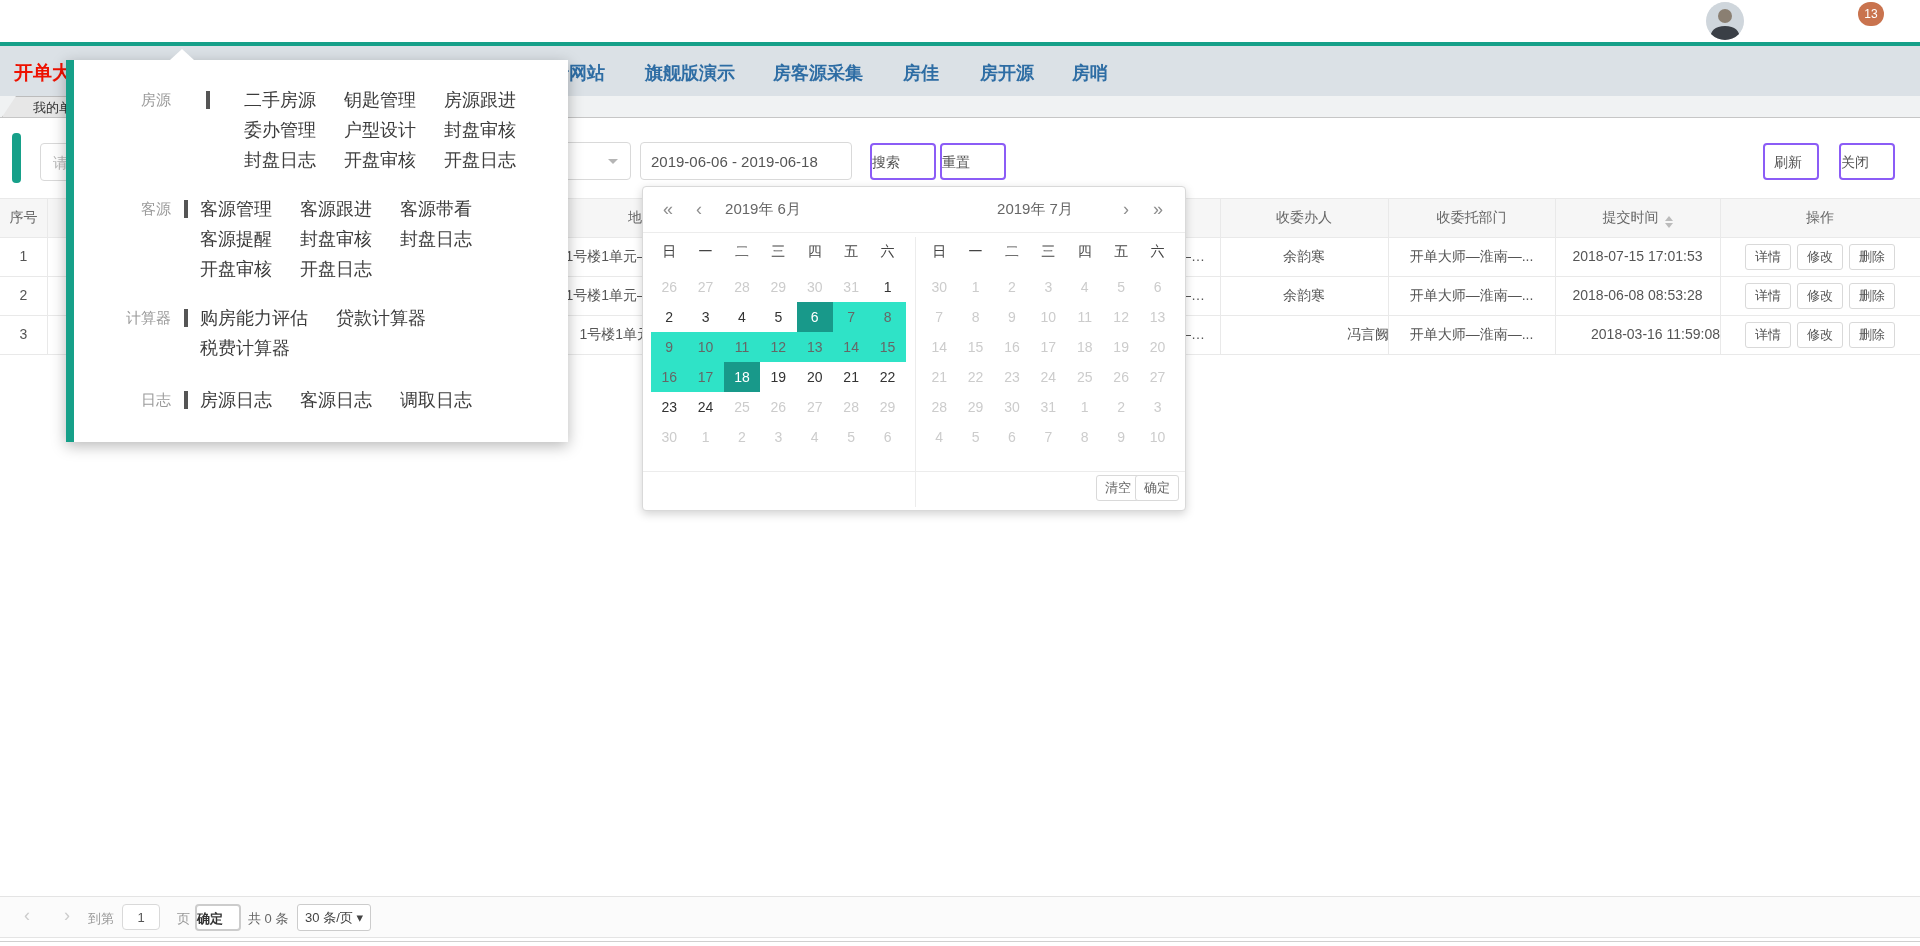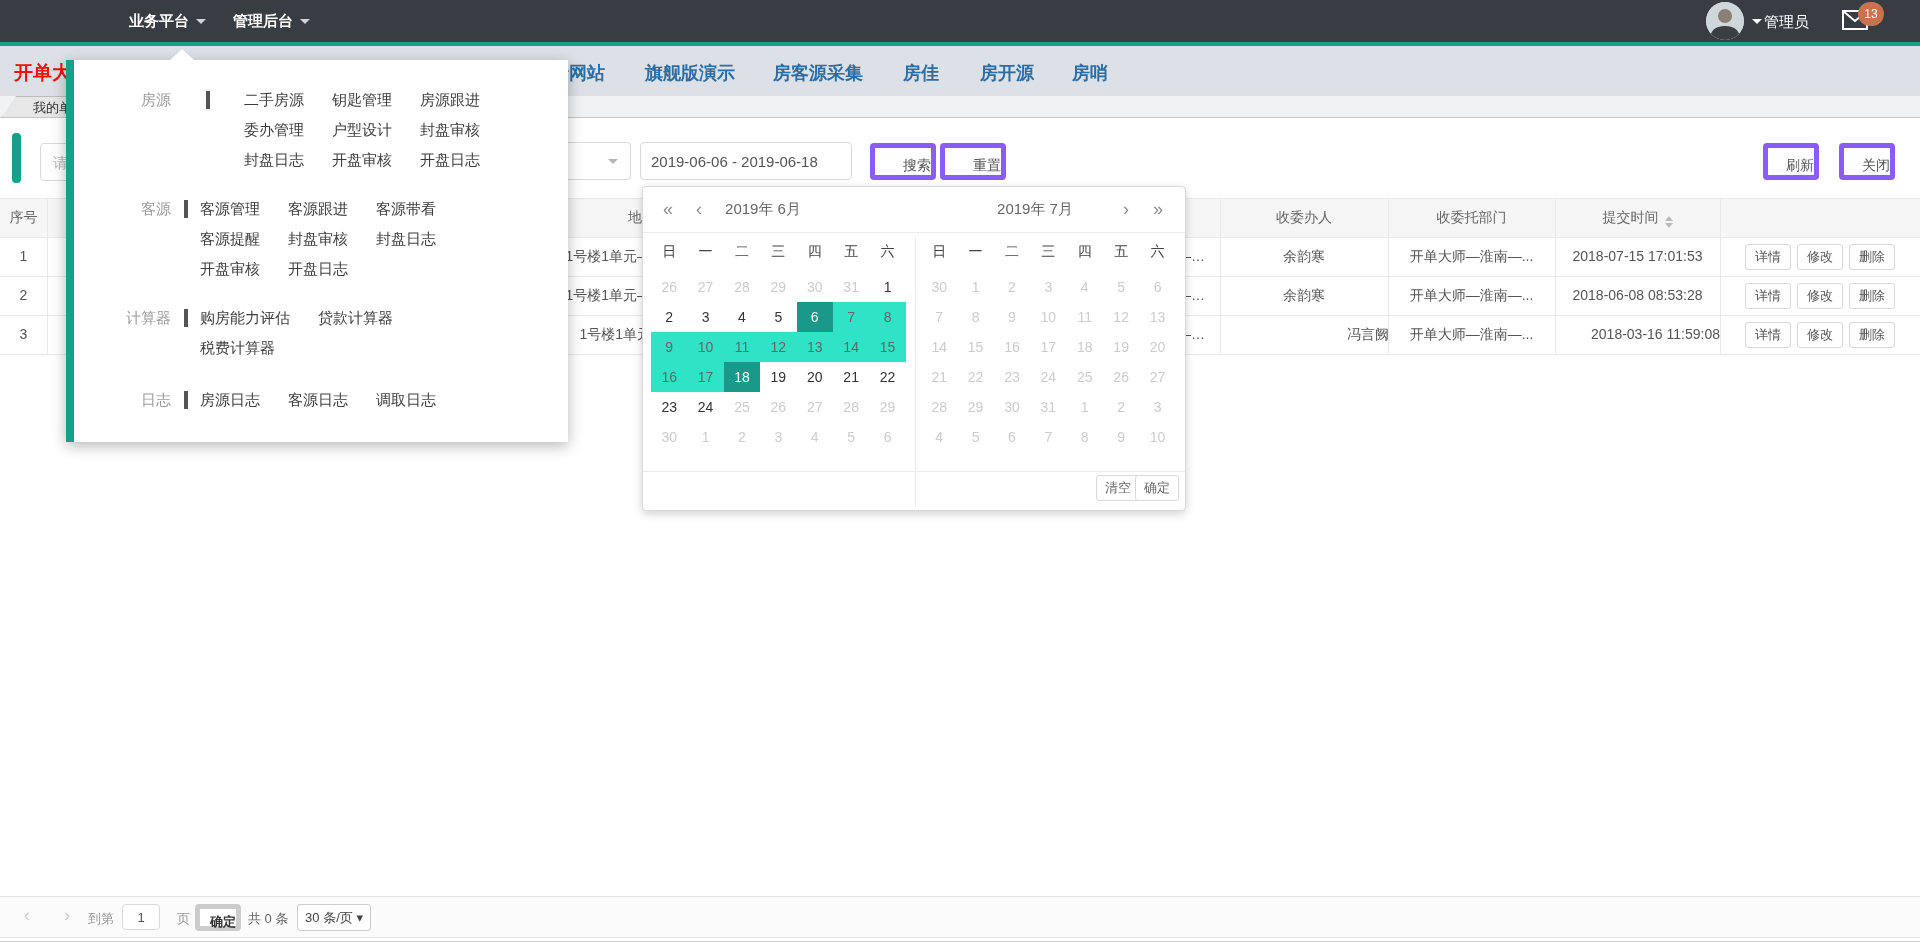--- a/index.html
+++ b/index.html
@@ -35,21 +35,21 @@
   
   #filter-band{position:absolute;left:0;top:118px;width:1920px;height:80px;background:#fff;z-index:2;}
   #accent-bar{position:absolute;left:12px;top:133px;width:9px;height:50px;border-radius:4px;z-index:3;}
   .inp{background:#fff;border:1px solid #d9d9d9;border-radius:4px;box-sizing:border-box;font-size:15px;color:#555;
        font-family:"Liberation Sans","DejaVu Sans",sans-serif;}
   #search-input{position:absolute;left:40px;top:143px;width:260px;height:38px;padding-left:12px;z-index:3;}
   #search-input::placeholder{color:#b8b8b8;}
   #filter-select{position:absolute;left:455px;top:142px;width:176px;height:38px;z-index:3;cursor:pointer;}
   #filter-select .caret-down{position:absolute;right:12px;top:16px;border-top-color:#b5b5b5;}
   #date-input{position:absolute;left:640px;top:142px;width:212px;height:38px;padding-left:10px;z-index:3;}
-  .btn{background:#fff;border:5px solid #8b5cf6;border-radius:4px;font-size:14px;color:#555;text-align:right;
+  .btn{background:#fff;border:2px solid #8b5cf6;border-radius:4px;font-size:14px;color:#555;text-align:left;
        box-sizing:border-box;cursor:pointer;z-index:3;position:absolute;}
   #btn-search{left:870px;top:143px;width:66px;height:37px;line-height:35px;}
   #btn-reset{left:940px;top:143px;width:66px;height:37px;line-height:35px;}
   #btn-refresh{left:1763px;top:143px;width:56px;height:37px;line-height:35px;padding-left:9px;}
   #btn-close{left:1839px;top:143px;width:56px;height:37px;line-height:35px;}
 
   
   #table{position:absolute;left:0;top:198px;width:1920px;height:156px;z-index:1;}
   #thead{position:absolute;left:0;top:0;width:1920px;height:39px;background:#f6f6f6;}
   .hline{position:absolute;left:0;width:1920px;height:1px;background:#e9e9e9;}
@@ -75,21 +75,21 @@
   
   #menu-panel{position:absolute;left:66px;top:60px;width:494px;height:382px;background:#fff;
               box-shadow:0 4px 14px rgba(0,0,0,.28);z-index:12;}
   #menu-caret{position:absolute;left:96px;top:-11px;width:0;height:0;
               border-left:12px solid transparent;border-right:12px solid transparent;border-bottom:11px solid #fff;}
   .menu-group{position:absolute;left:0;width:470px;display:flex;align-items:flex-start;}
   .menu-label{width:97px;text-align:right;color:#9a9a9a;font-size:15px;line-height:30px;flex:none;}
   .menu-bar{width:4px;height:18px;background:#555;margin:6px 12px 0 13px;flex:none;}
   .menu-rows{display:flex;flex-direction:column;}
   .menu-row{display:flex;gap:28px;line-height:30px;}
-  .menu-item{font-size:15px;color:#3c3c3c;cursor:pointer;white-space:nowrap;}
+  .menu-item{font-size:18px;color:#3c3c3c;cursor:pointer;white-space:nowrap;}
 
   
   #calendar{position:absolute;left:642px;top:186px;width:544px;height:325px;background:#fff;border:1px solid #d9d9d9;
             border-radius:4px;box-shadow:0 3px 10px rgba(0,0,0,.18);box-sizing:border-box;z-index:10;}
   #cal-header{position:absolute;left:0;top:0;width:542px;height:45px;border-bottom:1px solid #ececec;}
   .cal-nav{position:absolute;top:11px;font-size:18px;color:#8e8e8e;cursor:pointer;line-height:22px;}
   .cal-title{position:absolute;top:13px;font-size:15px;color:#666;cursor:pointer;text-align:center;width:140px;}
   #cal-divider{position:absolute;left:272px;top:50px;width:1px;height:270px;background:#ececec;}
   .wk-row{position:absolute;top:56px;display:flex;}
   .wk{width:36.4px;text-align:center;font-size:14px;color:#444;}
@@ -103,30 +103,20 @@
 
   .sort-icons{display:inline-flex;flex-direction:column;gap:2px;margin-left:6px;vertical-align:1px;}
   .tri-up{width:0;height:0;border-left:4px solid transparent;border-right:4px solid transparent;border-bottom:5px solid #bbb;}
   .tri-dn{width:0;height:0;border-left:4px solid transparent;border-right:4px solid transparent;border-top:5px solid #bbb;}
 </style>
 </head>
 <body>
 
 <div id="app">
 
-  <div id="navbar">
-    <div class="nav-item" style="left:129px;">
-      <span>业务平台</span>
-      <span class="caret-down"></span>
-    </div>
-    <div class="nav-item" style="left:233px;">
-      <span>管理后台</span>
-      <span class="caret-down"></span>
-    </div>
-  </div>
   <div id="teal-line" style="background: rgb(22, 160, 137);"></div>
 
   <div id="avatar">
     <svg width="38" height="38" viewBox="0 0 38 38">
       <circle cx="19" cy="19" r="19" fill="#cfd6dc"></circle>
       <circle cx="19" cy="14" r="7" fill="#8a7f72"></circle>
       <path d="M4 38 Q4 24 19 24 Q34 24 34 38 Z" fill="#3a3f46"></path>
     </svg>
   </div>
   <span id="user-caret" class="caret-down" style="border-top-color:#fff;"></span>
@@ -171,20 +161,21 @@
       <div class="th" style="left:0;width:47px;text-align:center;">序号</div>
       <div class="th" style="left:560px;width:96px;text-align:right;">地址</div>
       <div class="th" style="left:1220px;width:168px;text-align:center;">收委办人</div>
       <div class="th" style="left:1388px;width:167px;text-align:center;">收委托部门</div>
       <div class="th" style="left:1555px;width:165px;text-align:center;">
         <span>提交时间</span><span class="sort-icons">
             <span class="tri-up"></span>
             <span class="tri-dn"></span>
           </span>
       </div>
+      <div class="th" style="left:1720px;width:200px;text-align:center;">操作</div>
     </div>
     <div id="tbody">
         <div class="trow" style="top: 39px;">
           <div class="td" style="left: 0px; width: 47px; text-align: center;">1</div>
           <div class="td" style="left: 420px; width: 231px; text-align: right;">1号楼1单元—</div>
           <div class="td" style="left: 1080px; width: 125px; text-align: right;">—…</div>
           <div class="td" style="left: 1220px; width: 168px; text-align: center;">余韵寒</div>
           <div class="td" style="left: 1388px; width: 167px; text-align: center;">开单大师—淮南—...</div>
           <div class="td" style="left: 1555px; width: 165px; text-align: center;">2018-07-15 17:01:53</div>
           <div class="td" style="left: 1720px; width: 200px; text-align: center;"><span class="ops-btn">详情</span><span class="ops-btn">修改</span><span class="ops-btn">删除</span></div>

